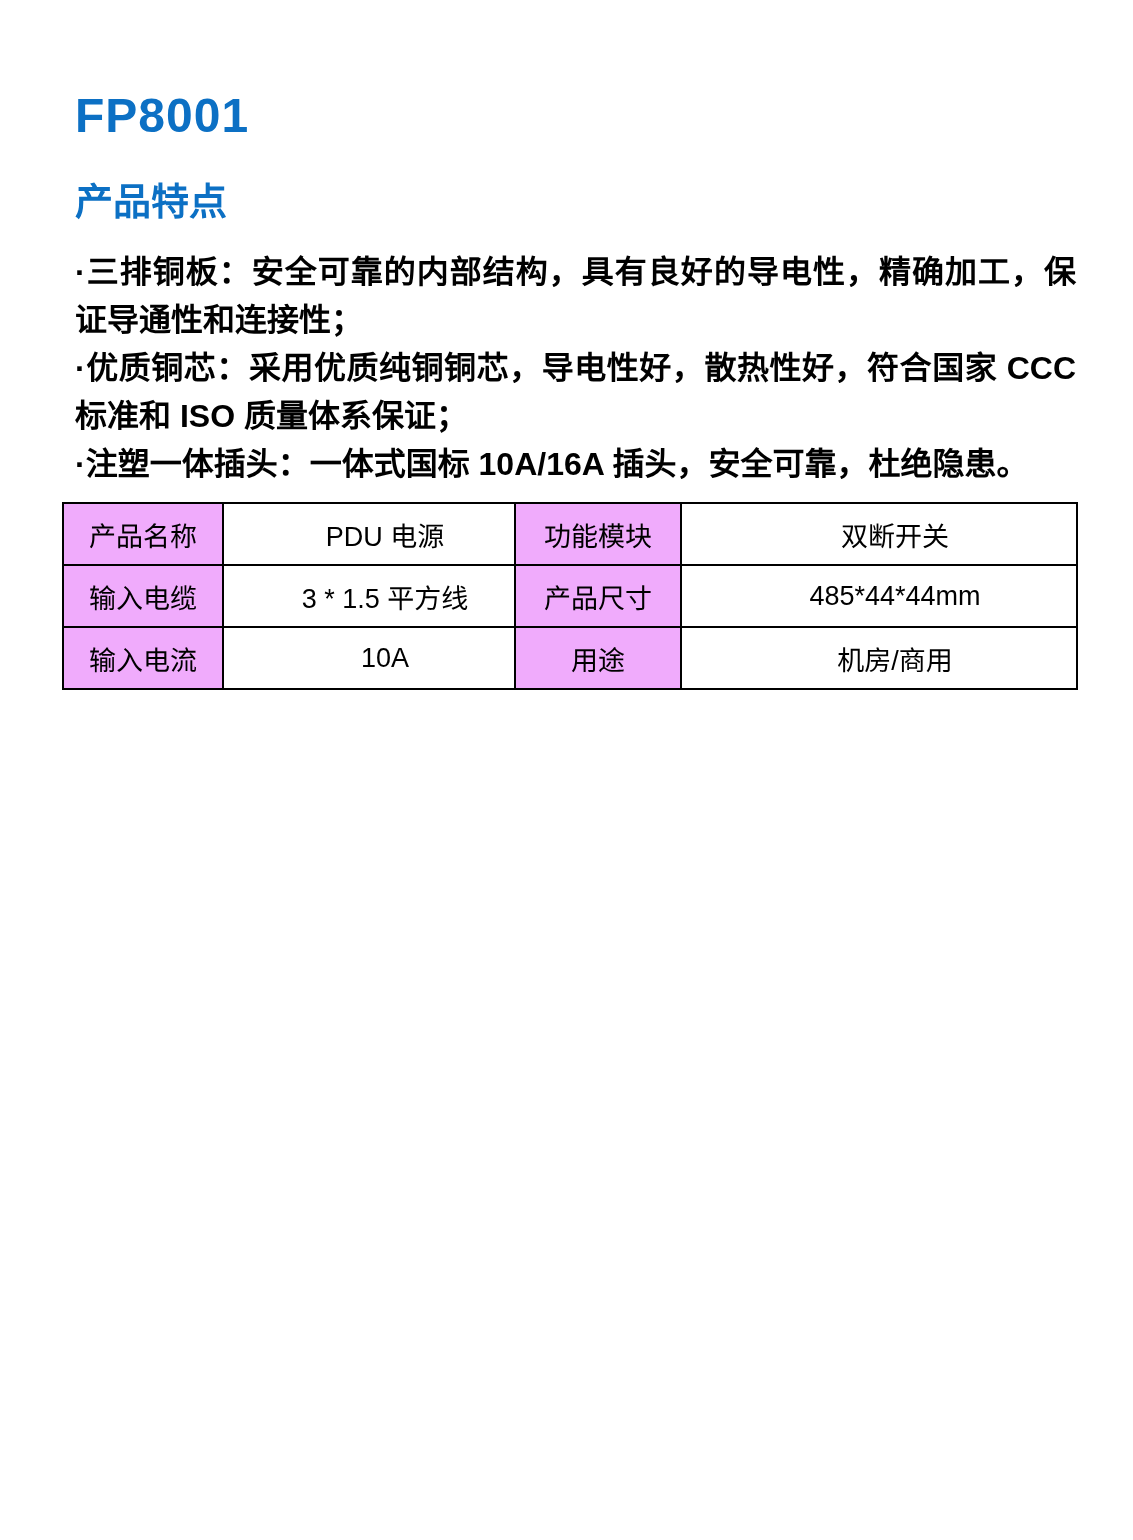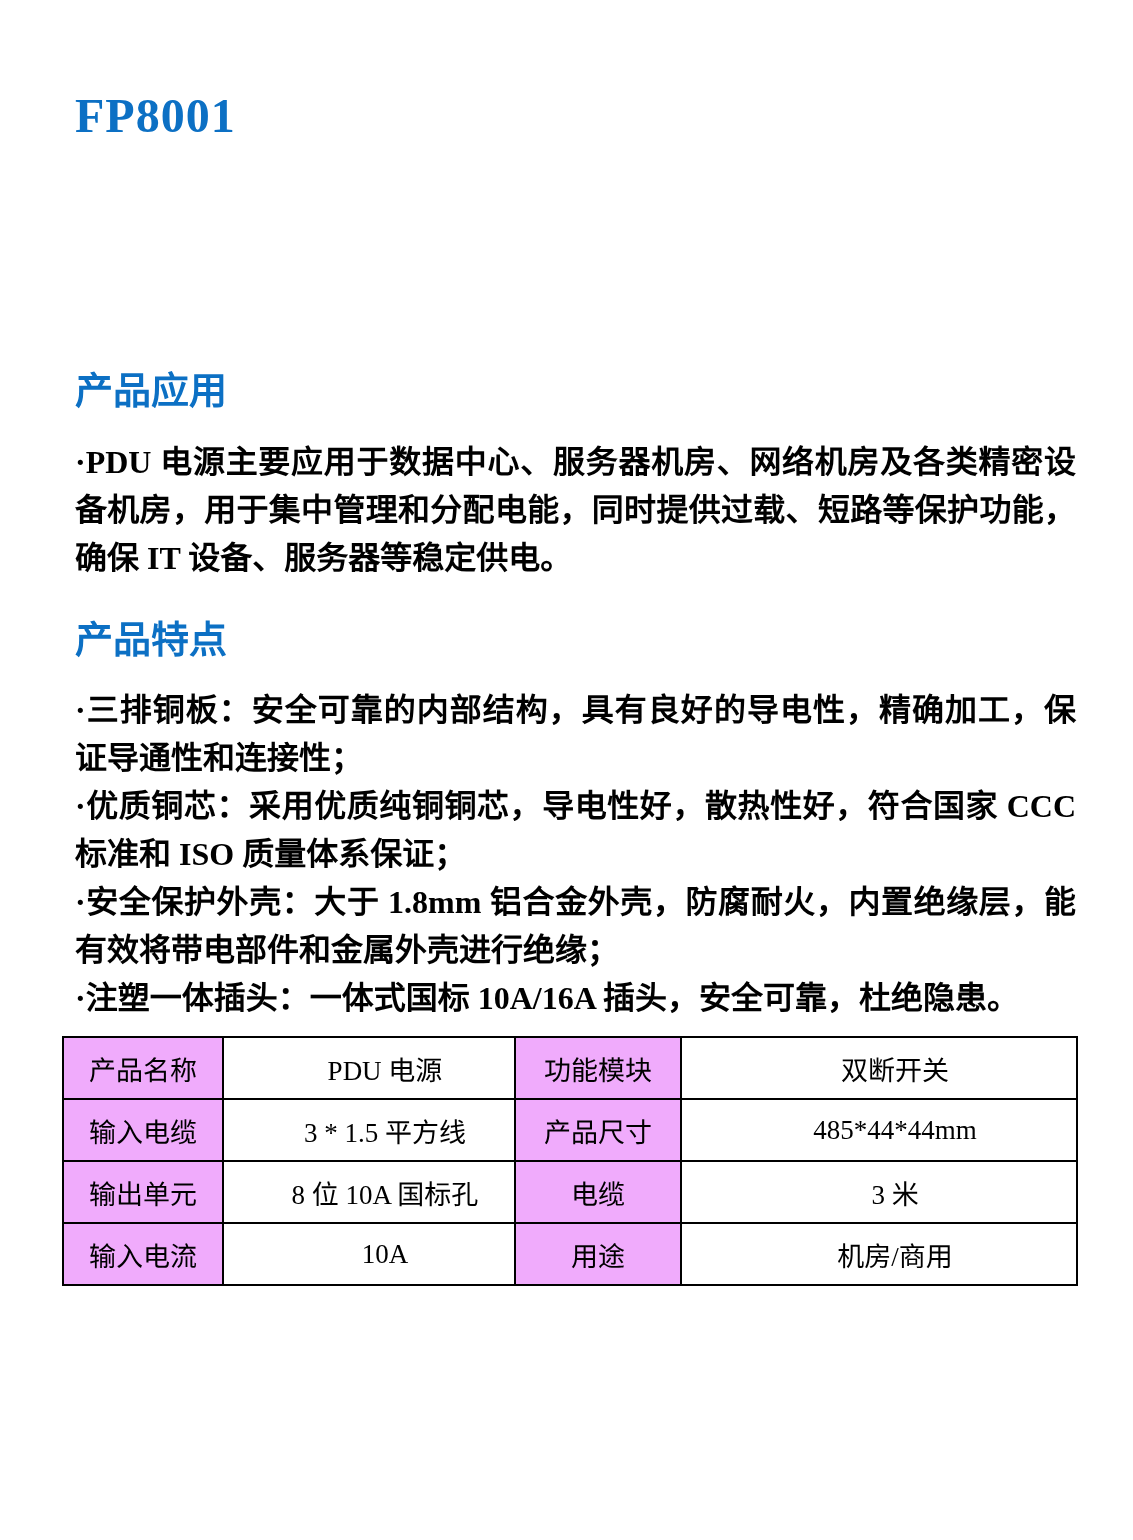--- a/index.html
+++ b/index.html
@@ -3,21 +3,21 @@
 <meta charset="utf-8">
 <style>
   html, body { margin: 0; padding: 0; background: #ffffff; }
   .page {
     position: relative;
     width: 1133px;
     height: 1540px;
     background: #ffffff;
     box-sizing: border-box;
     padding: 88px 57px 0 75px;
-    font-family: Liberation Serif, serif;
+    font-family: Liberation Sans, sans-serif;
     color: #000000;
     overflow: hidden;
   }
   h1.product-title {
     margin: 0;
     color: #0c70c4;
     font-size: 48px;
     line-height: 56px;
     font-weight: 600;
     letter-spacing: 1px;
@@ -63,31 +63,26 @@
   table.order-table td.label-cell { background: #f0abfc; }
   table.order-table td.value-cell { background: #ffffff; padding-left: 36px; }
 </style>
 </head>
 <body>
 
 <div class="page">
 
   <h1 class="product-title">FP8001</h1>
 
-  <section class="sec-application">
-    <h2 class="section-heading">产品应用</h2>
-    <p class="body-text">·PDU 电源主要应用于数据中心、服务器机房、网络机房及各类精密设备机房，用于集中管理和分配电能，同时提供过载、短路等保护功能，确保 IT 设备、服务器等稳定供电。</p>
-  </section>
 
   <section class="sec-features">
     <h2 class="section-heading">产品特点</h2>
     <div class="feature-list">
       <p class="body-text">·三排铜板：安全可靠的内部结构，具有良好的导电性，精确加工，保证导通性和连接性；</p>
       <p class="body-text">·优质铜芯：采用优质纯铜铜芯，导电性好，散热性好，符合国家 CCC 标准和 ISO 质量体系保证；</p>
-      <p class="body-text">·安全保护外壳：大于 1.8mm 铝合金外壳，防腐耐火，内置绝缘层，能有效将带电部件和金属外壳进行绝缘；</p>
       <p class="body-text">·注塑一体插头：一体式国标 10A/16A 插头，安全可靠，杜绝隐患。</p>
     </div>
   </section>
 
   <section class="sec-ordering">
 
     <table class="order-table">
       <colgroup>
         <col style="width:160px">
         <col style="width:292px">
@@ -101,26 +96,20 @@
           <td class="label-cell">功能模块</td>
           <td class="value-cell">双断开关</td>
         </tr>
         <tr>
           <td class="label-cell">输入电缆</td>
           <td class="value-cell">3 * 1.5 平方线</td>
           <td class="label-cell">产品尺寸</td>
           <td class="value-cell">485*44*44mm</td>
         </tr>
         <tr>
-          <td class="label-cell">输出单元</td>
-          <td class="value-cell">8 位 10A 国标孔</td>
-          <td class="label-cell">电缆</td>
-          <td class="value-cell">3 米</td>
-        </tr>
-        <tr>
           <td class="label-cell">输入电流</td>
           <td class="value-cell">10A</td>
           <td class="label-cell">用途</td>
           <td class="value-cell">机房/商用</td>
         </tr>
       </tbody>
     </table>
   </section>
 
 </div>

